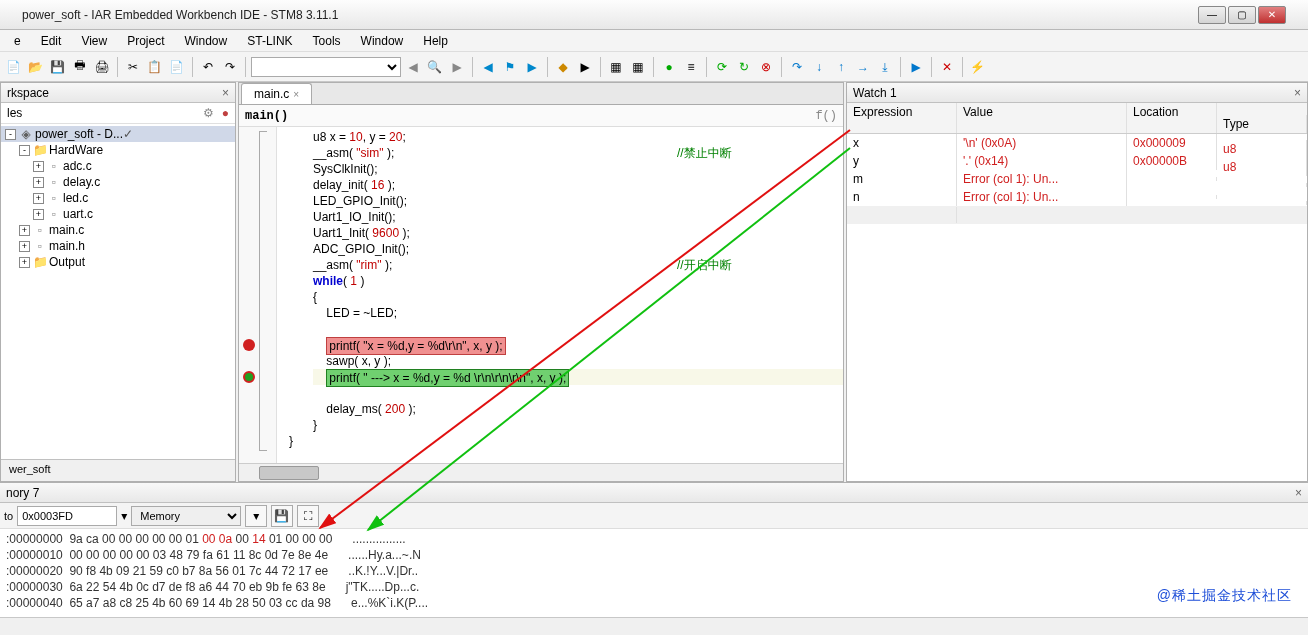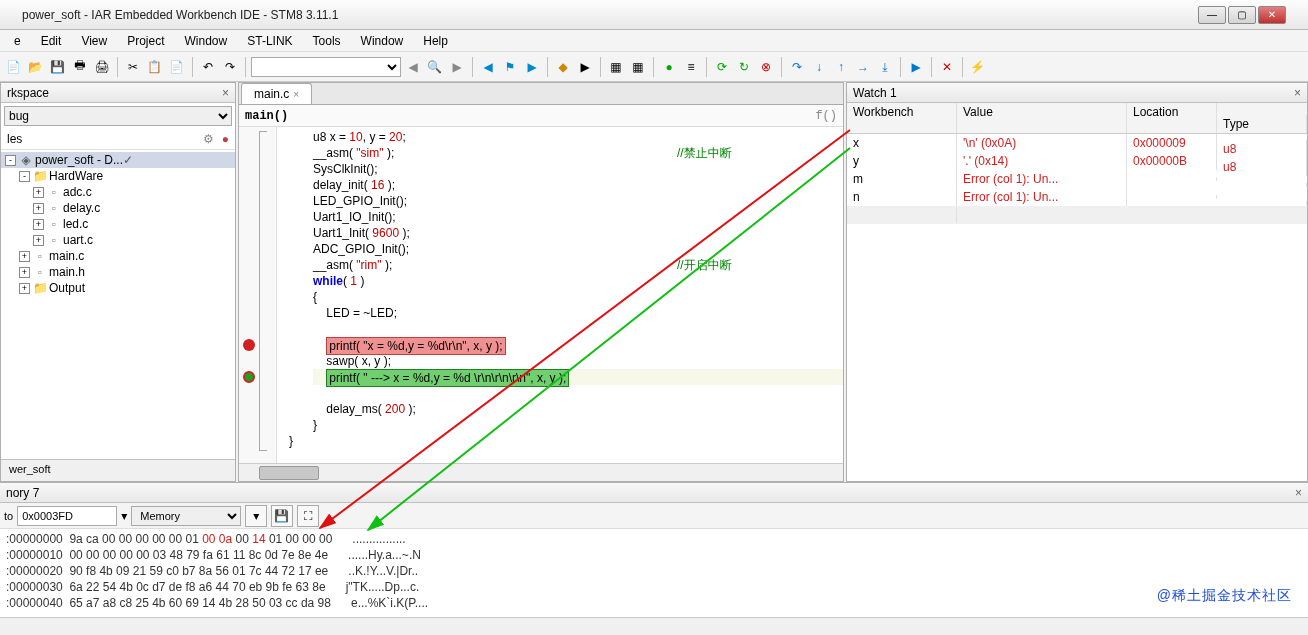--- a/index.html
+++ b/index.html
@@ -177,23 +177,20 @@
   <div class="tb-btn" style="color:#c80">⚡</div>
 </div>
 
 <div class="main-area">
 
   <div class="workspace">
     <div class="panel-header">
       <span>rkspace</span>
       <span class="close-x">×</span>
     </div>
-    <select class="ws-combo">
-      <option>bug</option>
-    </select>
     <div class="ws-files-hdr">
       <span>les</span>
       <span class="icons">
         <span class="gear-icon"></span>
         <span class="dot-icon"></span>
       </span>
     </div>
     <div class="ws-tree" id="ws-tree">
         <div class="tree-row selected">
           <span class="tree-indent" style="width:0px"></span>
@@ -278,21 +275,21 @@
     </div>
   </div>
 
   <div class="watch">
     <div class="panel-header">
       <span>Watch 1</span>
       <span class="close-x">×</span>
     </div>
     <div class="watch-grid">
       <div class="watch-hdr">
-        <div class="wc-expr">Workbench</div>
+        <div class="wc-expr">Expression</div>
         <div class="wc-val">Value</div>
         <div class="wc-loc">Location</div>
         <div class="wc-type">Type</div>
       </div>
       <div id="watch-rows">
           <div class="watch-row">
             <div class="wc-expr">x</div>
             <div class="wc-val red">'\n' (0x0A)</div>
             <div class="wc-loc red">0x000009</div>
             <div class="wc-type red">u8</div>

